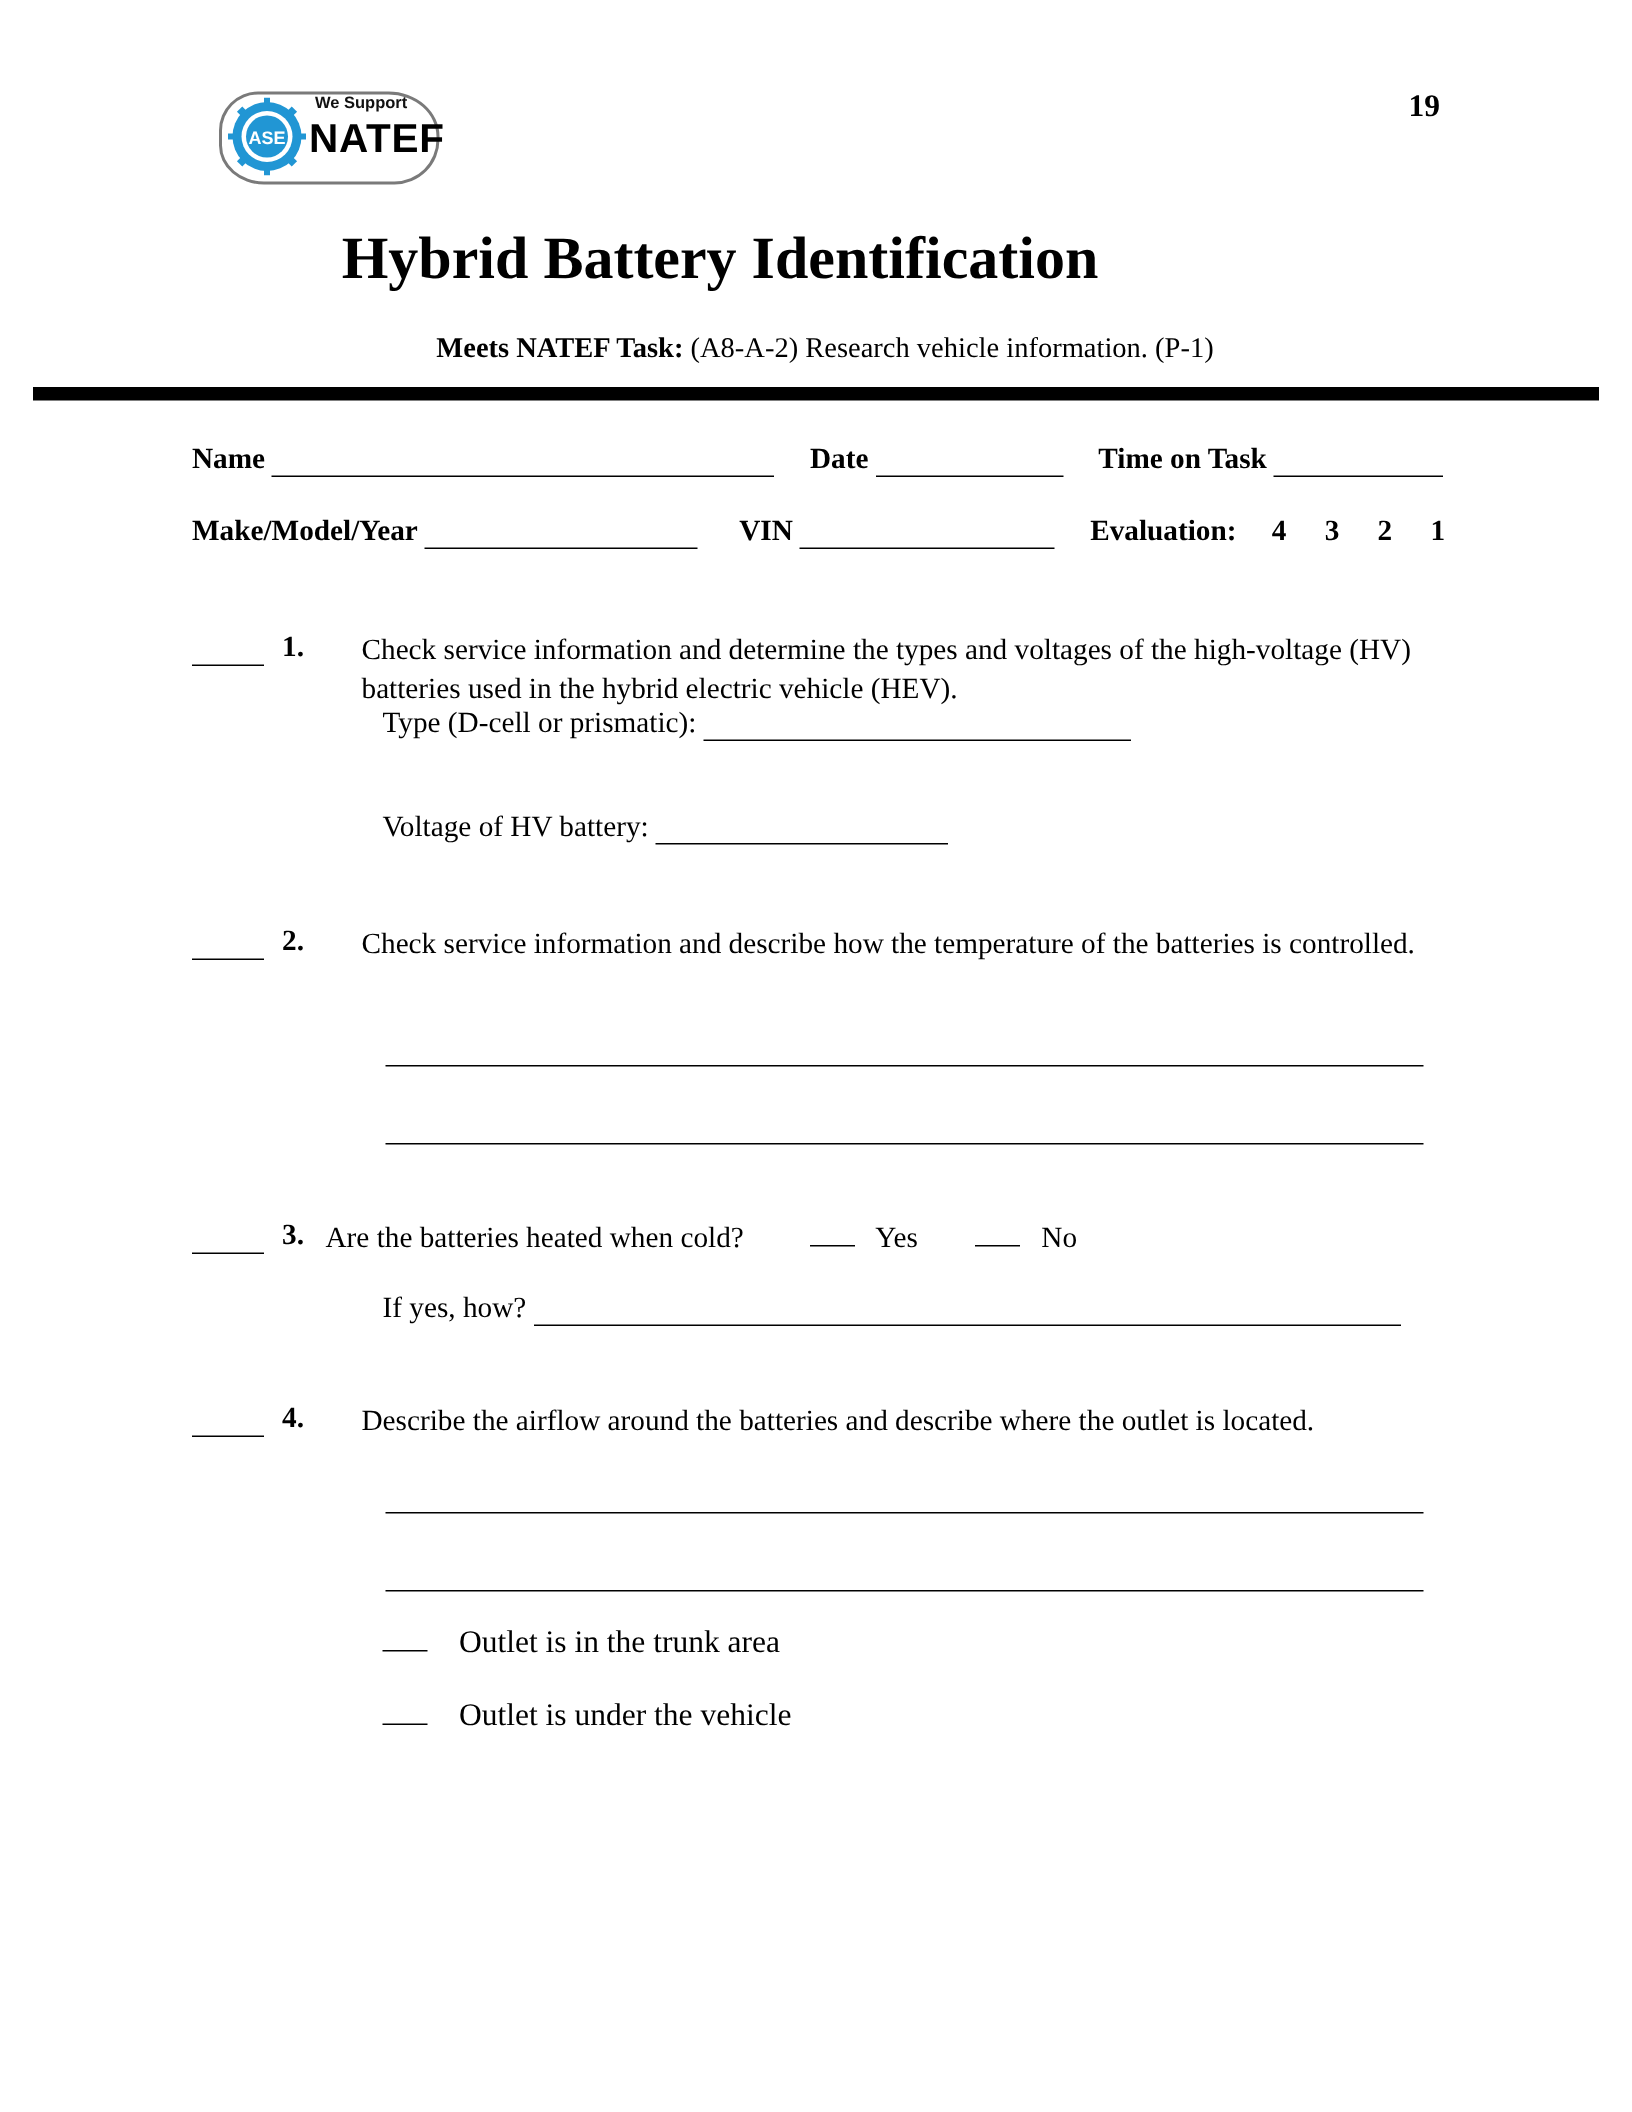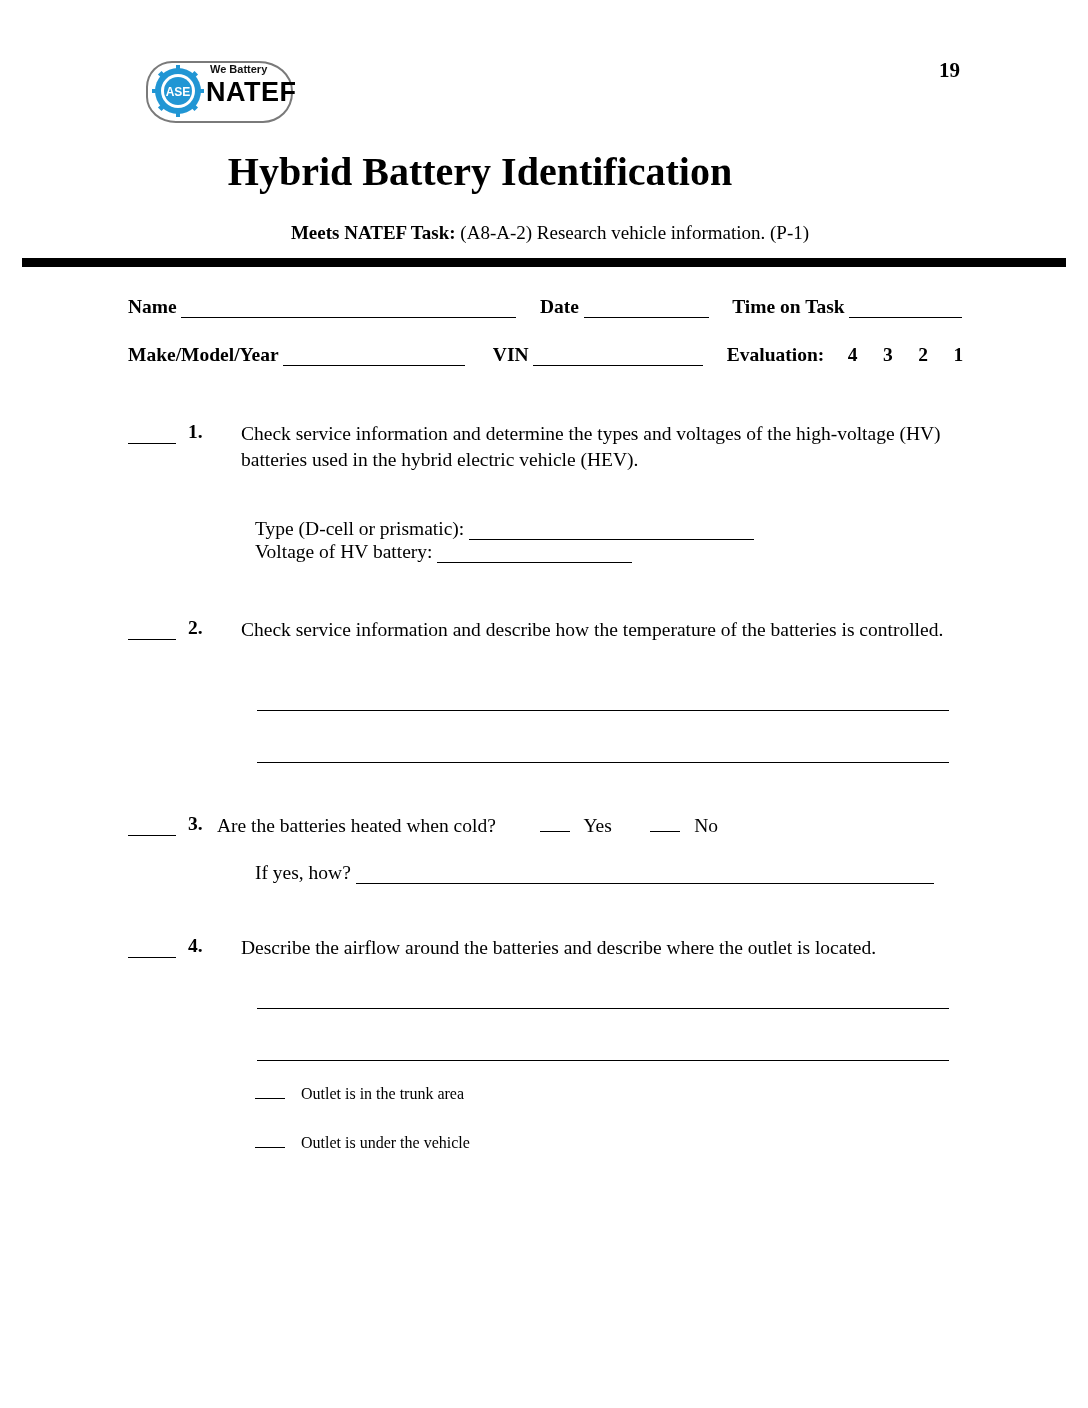--- a/index.html
+++ b/index.html
@@ -182,21 +182,21 @@
     display: inline-block;
     border-bottom: 1.5px solid #000;
     width: 30px;
     height: 16px;
     vertical-align: baseline;
   }
 
   .check-opt {
     position: absolute;
     left: 255px;
-    font-size: 16px;
+    font-size: 21px;
     white-space: nowrap;
   }
 </style>
 </head>
 <body>
 
 <div class="page">
 
   <div class="page-number">19</div>
 
@@ -216,21 +216,21 @@
               <rect x="40" y="7" width="5" height="5" transform="rotate(45 42.5 9.5)"></rect>
               <rect x="7" y="40" width="5" height="5" transform="rotate(45 9.5 42.5)"></rect>
               <rect x="40" y="40" width="5" height="5" transform="rotate(45 42.5 42.5)"></rect>
             </g>
             <circle cx="26" cy="26" r="17" fill="#ffffff"></circle>
             <circle cx="26" cy="26" r="14" fill="#2196d4"></circle>
             <text x="26" y="31" font-family="Liberation Sans, sans-serif" font-size="12" font-weight="bold" fill="#ffffff" text-anchor="middle">ASE</text>
           </g>
         </svg>
       </div>
-      <div class="logo-wesupport">We Battery</div>
+      <div class="logo-wesupport">We Support</div>
       <div class="logo-natef">NATEF</div>
     </div>
   </div>
 
   <div class="doc-title">Hybrid Battery Identification</div>
 
   <div class="subtitle">
     <b>Meets NATEF Task:</b>
     <span>(A8-A-2)  Research vehicle information.  (P-1)</span>
   </div>
@@ -263,21 +263,21 @@
     <span class="gap" style="width:16px">&nbsp;</span>
     <span class="lbl">2</span>
     <span class="gap" style="width:16px">&nbsp;</span>
     <span class="lbl">1</span>
   </div>
 
   <div class="item-blank" style="top:443px"></div>
   <div class="item-num" style="top:421px">1.</div>
   <div class="item-text" style="top:421px">Check service information and determine the types and voltages of the high-voltage (HV) batteries used in the hybrid electric vehicle (HEV).</div>
 
-  <div class="sub" style="top:518px">
+  <div class="sub" style="top:472px">
     <span>Type (D-cell or prismatic):</span>
     <span class="blank" style="width:285px"></span>
   </div>
 
   <div class="sub" style="top:541px">
     <span>Voltage of HV battery:</span>
     <span class="blank" style="width:195px"></span>
   </div>
 
   <div class="item-blank" style="top:639px"></div>

